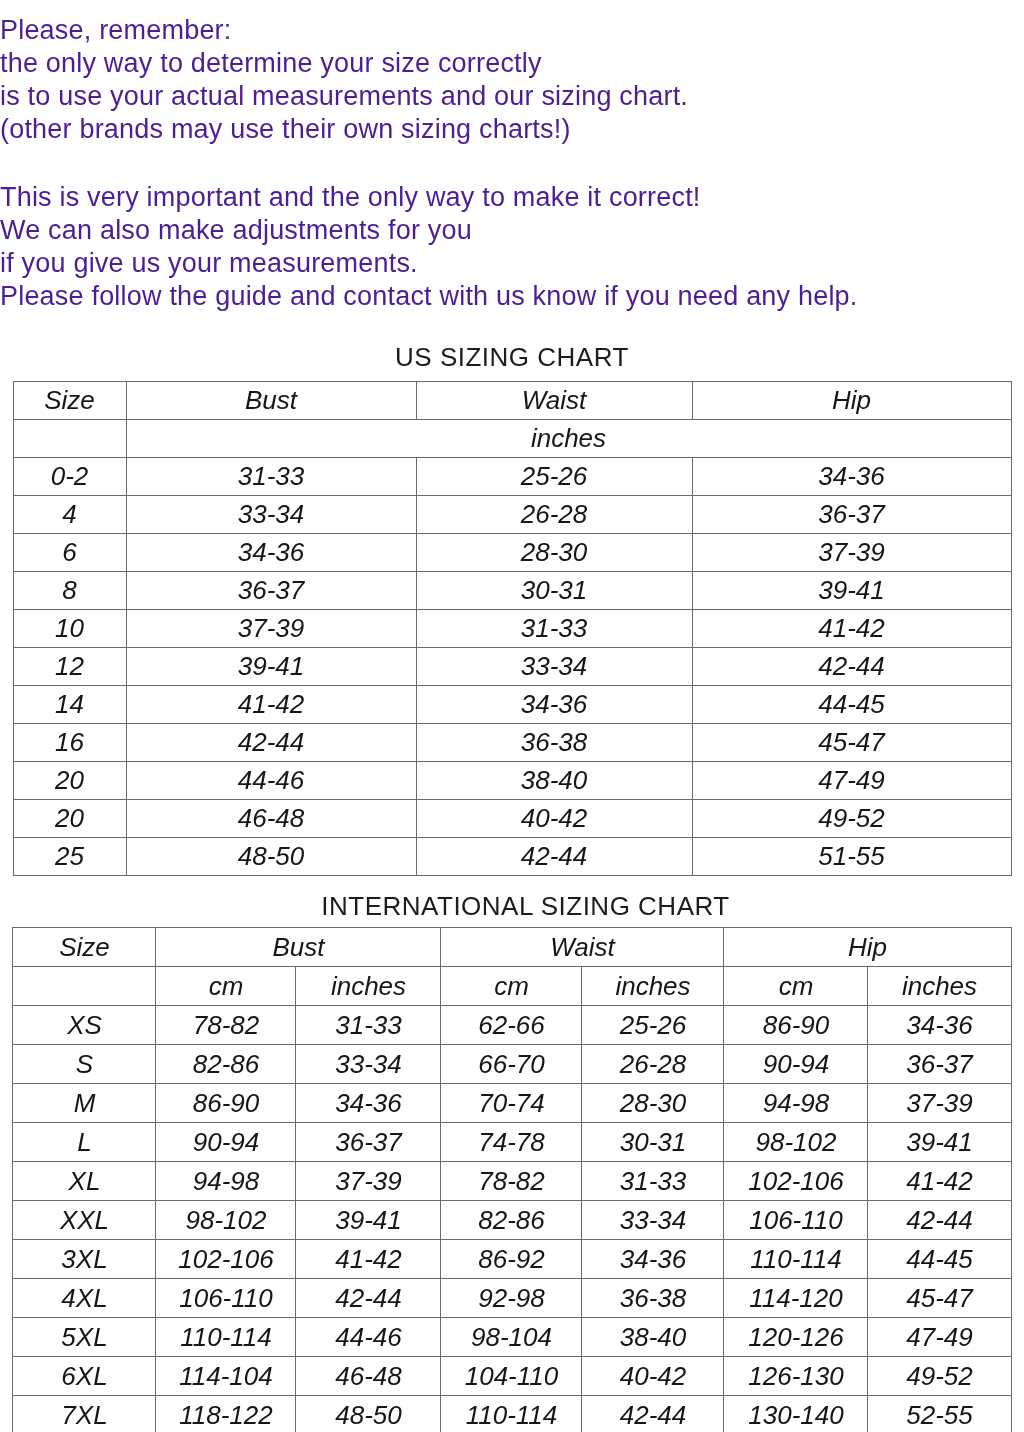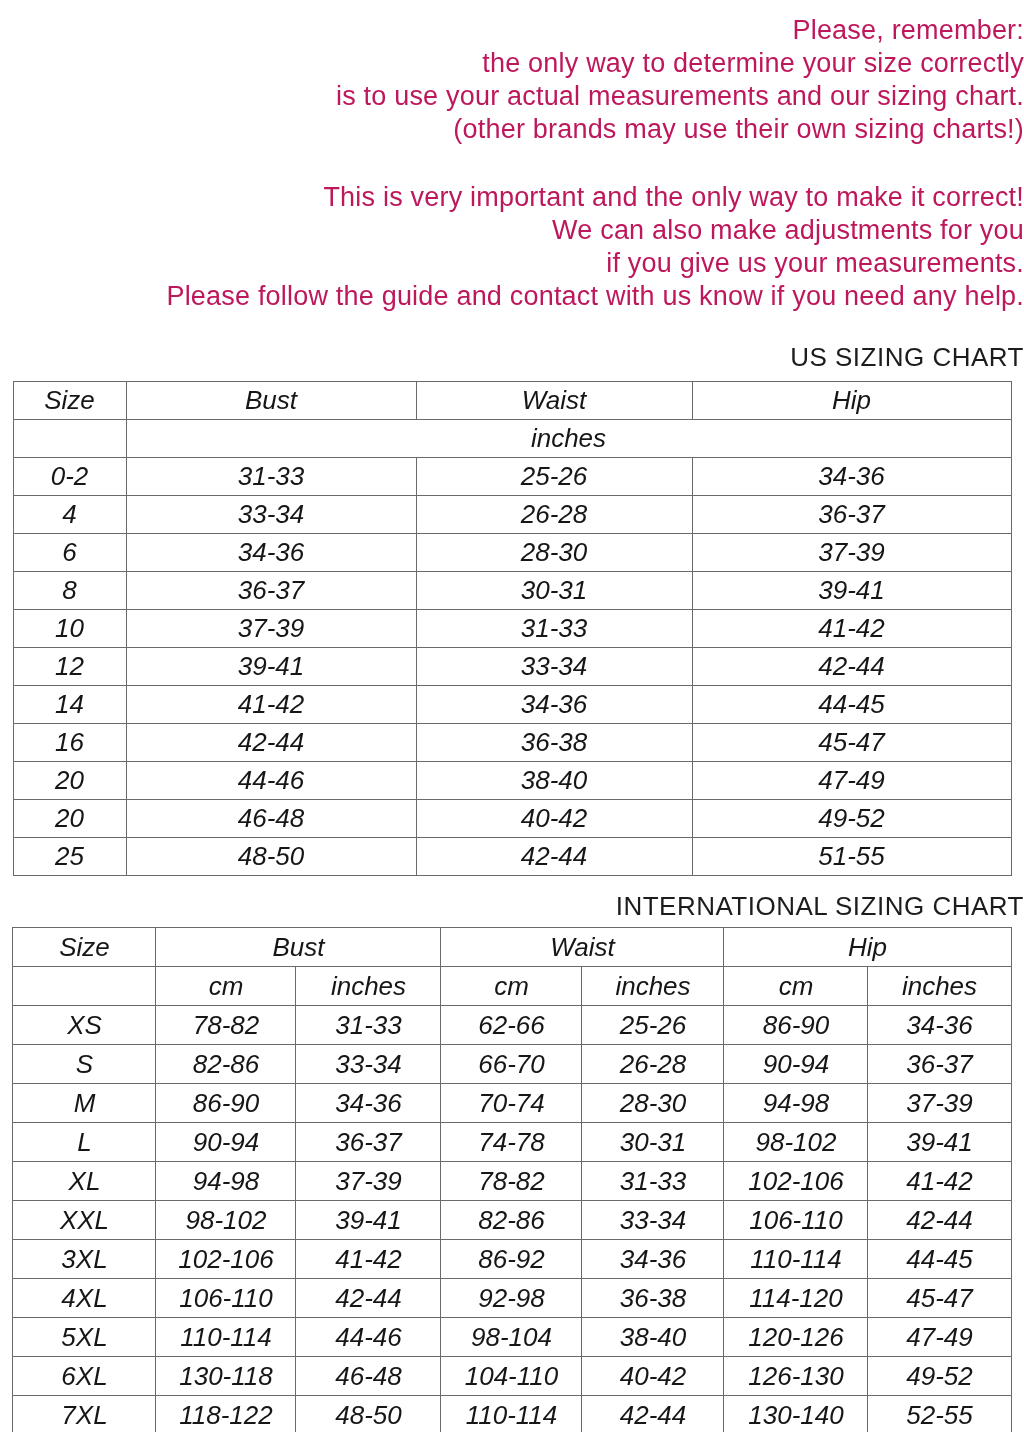--- a/index.html
+++ b/index.html
@@ -8,33 +8,33 @@
     background: #ffffff;
     font-family: "Liberation Sans", sans-serif;
   }
   body {
     height: 1432px;
     overflow: hidden;
     padding-top: 14px;
   }
   
   .intro {
-    text-align: right;
-    color: #be185d;
+    text-align: left;
+    color: #4c1d95;
     font-size: 27px;
     line-height: 33px;
     font-weight: 400;
     letter-spacing: 0.2px;
   }
   .intro .para2 { margin-top: 35px; }
   .intro div { white-space: nowrap; }
 
   
   .chart-title {
-    text-align: right;
+    text-align: center;
     color: #1c1c1c;
     font-size: 26px;
     line-height: 30px;
     letter-spacing: 0.5px;
   }
   .title-us   { margin-top: 29px; }
   .title-intl { margin-top: 15px; margin-left: 27px; }
 
   
   table {
@@ -274,21 +274,21 @@
         <td>5XL</td>
         <td>110-114</td>
         <td>44-46</td>
         <td>98-104</td>
         <td>38-40</td>
         <td>120-126</td>
         <td>47-49</td>
       </tr>
       <tr>
         <td>6XL</td>
-        <td>130-118</td>
+        <td>114-104</td>
         <td>46-48</td>
         <td>104-110</td>
         <td>40-42</td>
         <td>126-130</td>
         <td>49-52</td>
       </tr>
       <tr>
         <td>7XL</td>
         <td>118-122</td>
         <td>48-50</td>

